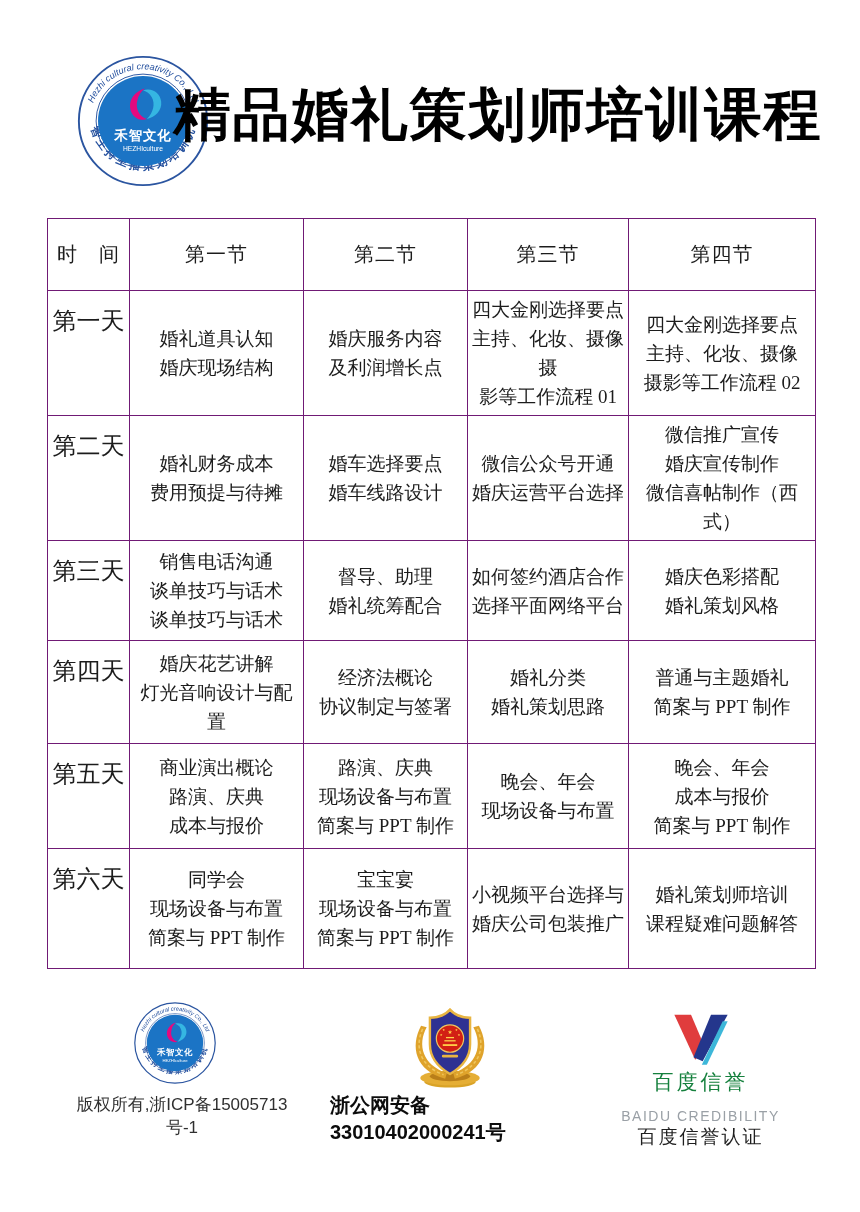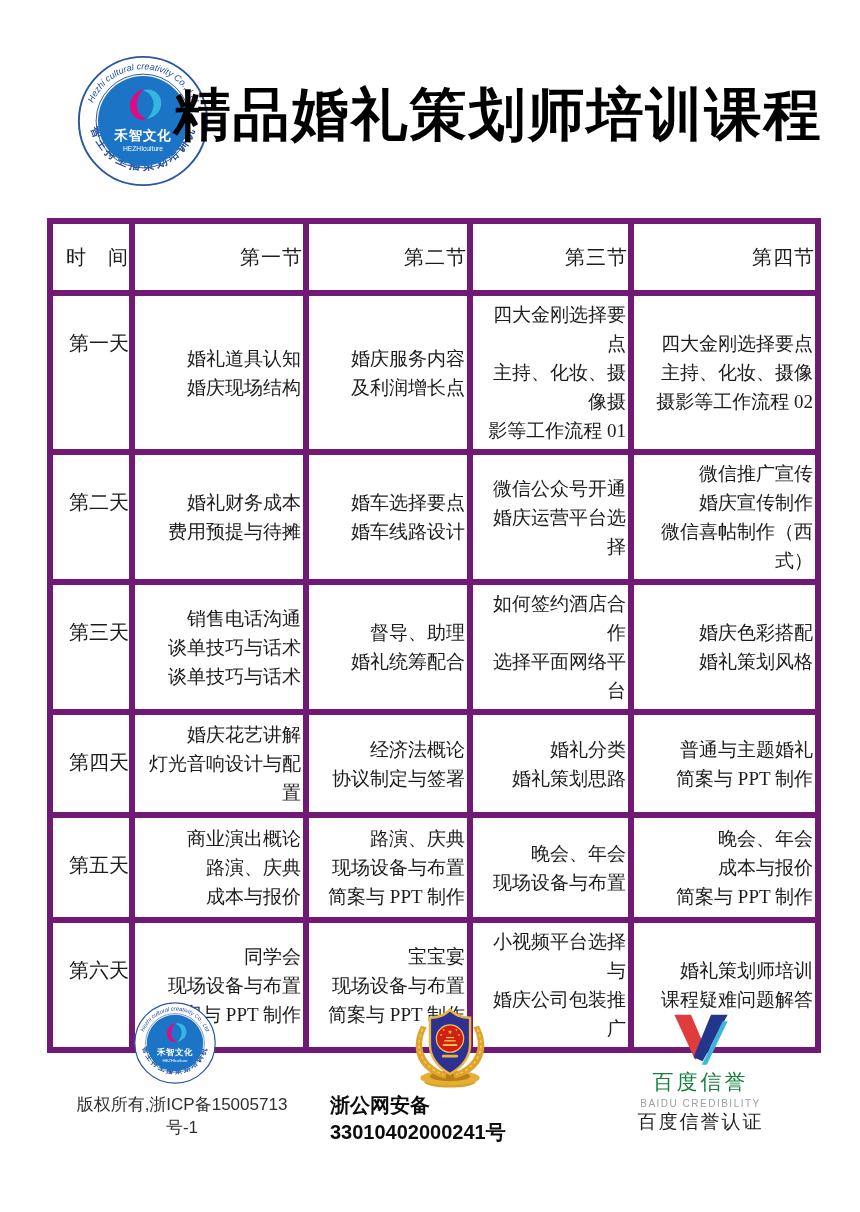--- a/index.html
+++ b/index.html
@@ -9,37 +9,37 @@
   
   .header-logo { position:absolute; left:76px; top:54px; width:134px; height:134px; }
   .page-title { position:absolute; left:188px; top:70px; width:620px; height:90px;
     display:flex; align-items:center; justify-content:center;
     font-size:57px; font-weight:bold; letter-spacing:2px; color:#000;
     font-family:"Liberation Serif","DejaVu Serif",serif; white-space:nowrap; }
 
   
   table.course-table { position:absolute; left:47px; top:218px; width:768px;
     border-collapse:collapse; table-layout:fixed; }
-  .course-table th, .course-table td { border:6px solid #701a75; text-align:right; }
+  .course-table th, .course-table td { border:1px solid #701a75; text-align:center; }
   .course-table th { font-weight:normal; font-size:20px; letter-spacing:1px; vertical-align:middle; }
-  td.day-cell { vertical-align:top; padding-top:34px; font-size:20px; }
+  td.day-cell { vertical-align:top; padding-top:14px; font-size:24px; }
   td.course-cell { vertical-align:middle; font-size:19px; line-height:29px; padding:4px 2px; }
 
   
   .footer-logo { position:absolute; left:133px; top:1001px; width:84px; height:84px; }
   .copyright { position:absolute; left:62px; top:1093px; width:240px; text-align:center;
     font-family:"Liberation Sans","DejaVu Sans",sans-serif; font-size:17px; color:#2f2f2f; }
   .police-badge { position:absolute; left:401px; top:1000px; width:98px; height:90px; }
   .police-record { position:absolute; left:330px; top:1092px; width:240px; 
     font-family:"Liberation Sans","DejaVu Sans",sans-serif; font-weight:bold; font-size:20px; color:#0c0c0c; }
   .baidu-block { position:absolute; left:618px; top:1008px; width:165px; text-align:center;
     font-family:"Liberation Sans","DejaVu Sans",sans-serif; }
   .baidu-logo { width:76px; height:60px; margin:0 auto; display:block; }
   .baidu-name { font-size:21px; letter-spacing:3px; color:#15803d; margin-top:0; }
-  .baidu-en { font-size:10px; letter-spacing:1.5px; color:#9aa0a6; margin-top:2px; }
+  .baidu-en { font-size:14px; letter-spacing:1.5px; color:#9aa0a6; margin-top:12px; }
   .baidu-cert { font-size:19px; letter-spacing:2px; color:#1f1f1f; }
 
   svg text { font-family:"Liberation Sans","DejaVu Sans",sans-serif; }
 </style>
 </head>
 <body>
 
 <svg width="0" height="0" style="position:absolute" aria-hidden="true">
   <defs>
     <g id="hezhi-logo">

